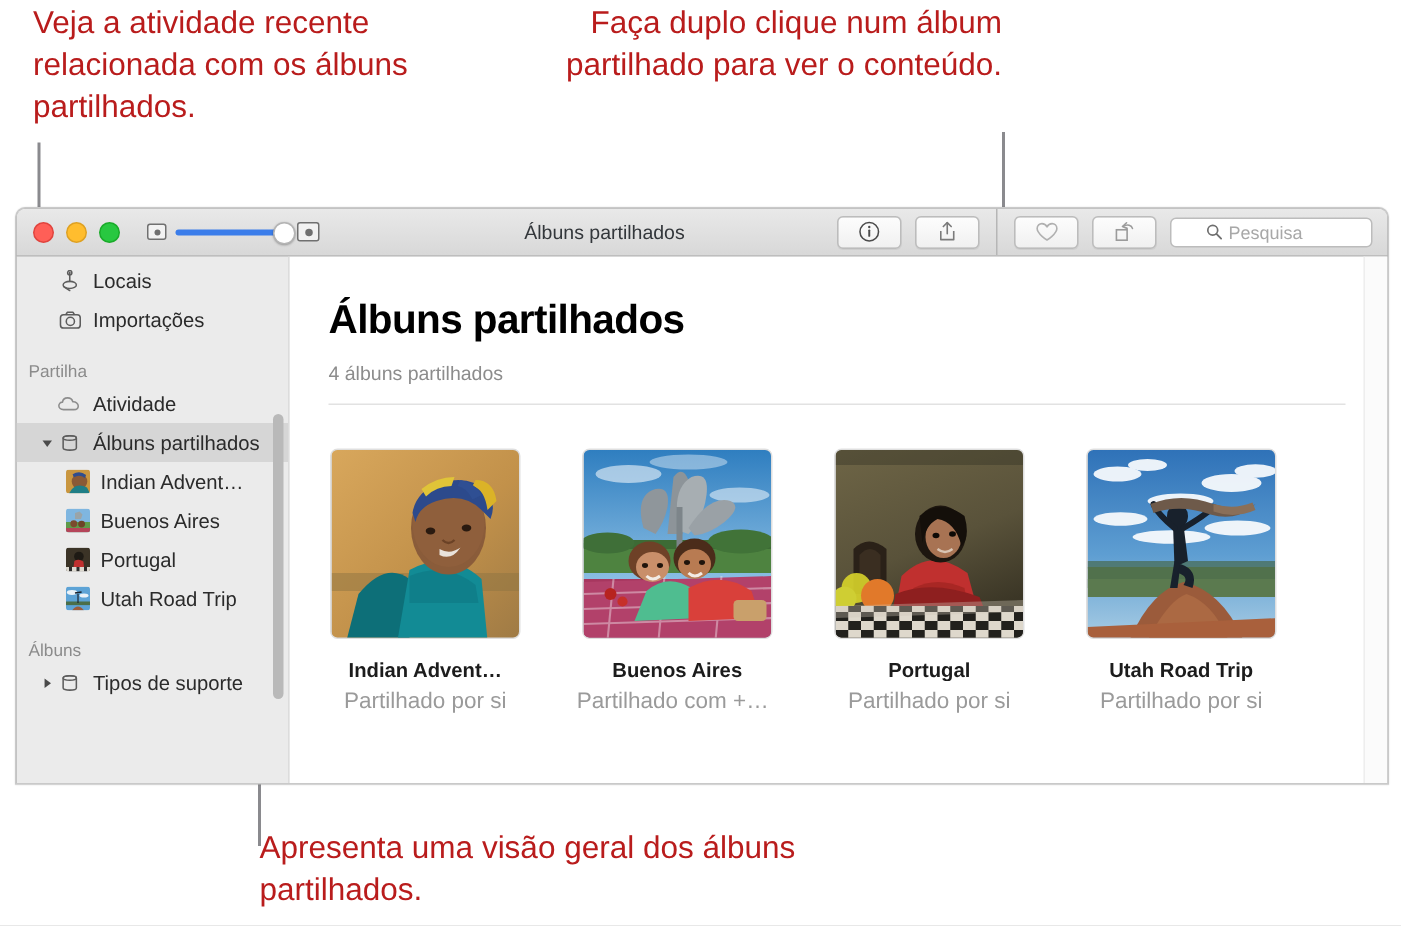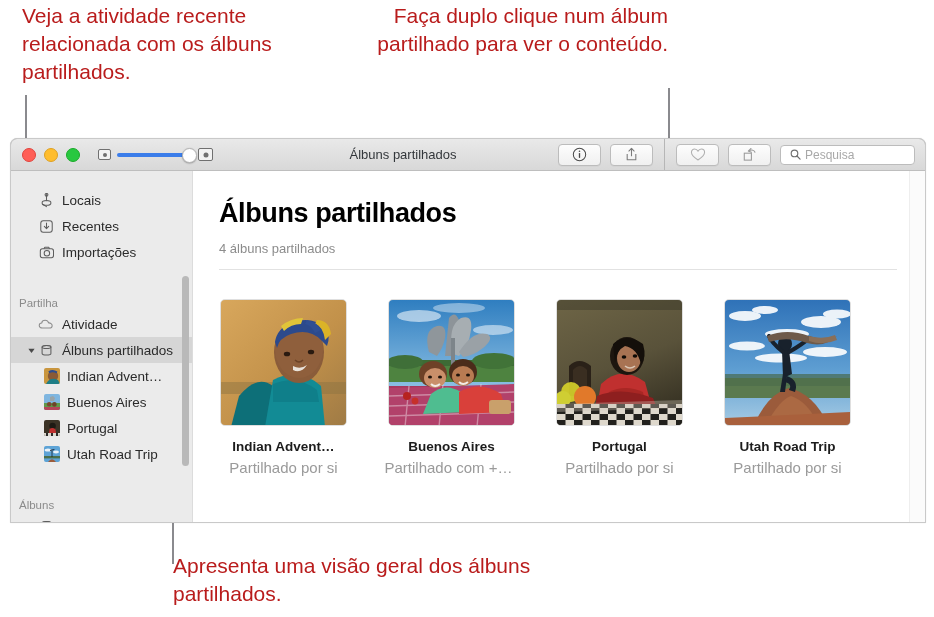--- a/index.html
+++ b/index.html
@@ -177,41 +177,41 @@
     margin: 0 2px;
   }
   #search-box {
     width: 135px;
     height: 20px;
     border-radius: 4px;
     background: #ffffff;
     border: 1px solid #bcbcbc;
     display: flex;
     align-items: center;
-    padding: 0 9px;
+    padding: 0 23px;
     box-sizing: border-box;
   }
   #search-placeholder {
     font-size: 12px;
     color: #a8a8a8;
     margin-left: 4px;
   }
 
   
   #body-split {
     display: flex;
     height: 352px;
   }
 
   
   #sidebar {
     width: 182px;
     background: #ebebeb;
     position: relative;
-    padding-top: 16px;
+    padding-top: 3px;
     box-sizing: border-box;
     flex: 0 0 182px;
     border-right: 1px solid #dcdcdc;
   }
   .sb-row {
     height: 26px;
     display: flex;
     align-items: center;
     font-size: 13.5px;
     color: #2b2b2b;
@@ -241,21 +241,21 @@
   .sb-label { white-space: nowrap; overflow: hidden; text-overflow: ellipsis; }
   .sb-header {
     font-size: 11.5px;
     color: #8b8b8b;
     padding-left: 8px;
     height: 22px;
     display: flex;
     align-items: flex-end;
     padding-bottom: 2px;
     box-sizing: border-box;
-    margin-top: 24px;
+    margin-top: 8px;
   }
   .sb-row.child { padding-left: 33px; }
   .sb-thumb {
     width: 16px; height: 16px;
     flex: 0 0 16px;
     margin-right: 7px;
     border-radius: 2px;
     overflow: hidden;
     position: relative;
   }
@@ -440,31 +440,20 @@
           <svg width="15" height="15" viewBox="0 0 16 16">
             <path d="M8 1.6 L8 8.2" stroke="#5d5d5d" stroke-width="1.1" stroke-linecap="round"></path>
             <circle cx="8" cy="1.9" r="1.5" fill="none" stroke="#5d5d5d" stroke-width="1.1"></circle>
             <ellipse cx="8" cy="10.6" rx="4.7" ry="2.5" fill="none" stroke="#5d5d5d" stroke-width="1.1"></ellipse>
             <path d="M3.9 12 L8 14.6" stroke="#5d5d5d" stroke-width="1.1" stroke-linecap="round"></path>
           </svg>
         </span>
         <span class="sb-label">Locais</span>
       </div>
 
-      <div class="sb-row">
-        <span class="disc"></span>
-        <span class="sb-icon">
-          <svg width="15" height="15" viewBox="0 0 16 16">
-            <rect x="1.9" y="1.9" width="12.2" height="12.2" rx="2.6" fill="none" stroke="#5d5d5d" stroke-width="1.1"></rect>
-            <path d="M8 4.3 L8 10.1" stroke="#5d5d5d" stroke-width="1.1" stroke-linecap="round"></path>
-            <path d="M5.7 7.9 L8 10.3 L10.3 7.9" stroke="#5d5d5d" stroke-width="1.1" fill="none" stroke-linecap="round" stroke-linejoin="round"></path>
-          </svg>
-        </span>
-        <span class="sb-label">Recentes</span>
-      </div>
 
       <div class="sb-row">
         <span class="disc"></span>
         <span class="sb-icon">
           <svg width="16" height="15" viewBox="0 0 17 15">
             <rect x="1.4" y="3.6" width="14" height="9.4" rx="2.2" fill="none" stroke="#5d5d5d" stroke-width="1.1"></rect>
             <path d="M5.2 3.6 L6.2 1.9 L10.3 1.9 L11.3 3.6" fill="none" stroke="#5d5d5d" stroke-width="1.1" stroke-linejoin="round"></path>
             <circle cx="8.4" cy="8.3" r="2.9" fill="none" stroke="#5d5d5d" stroke-width="1.1"></circle>
           </svg>
         </span>

